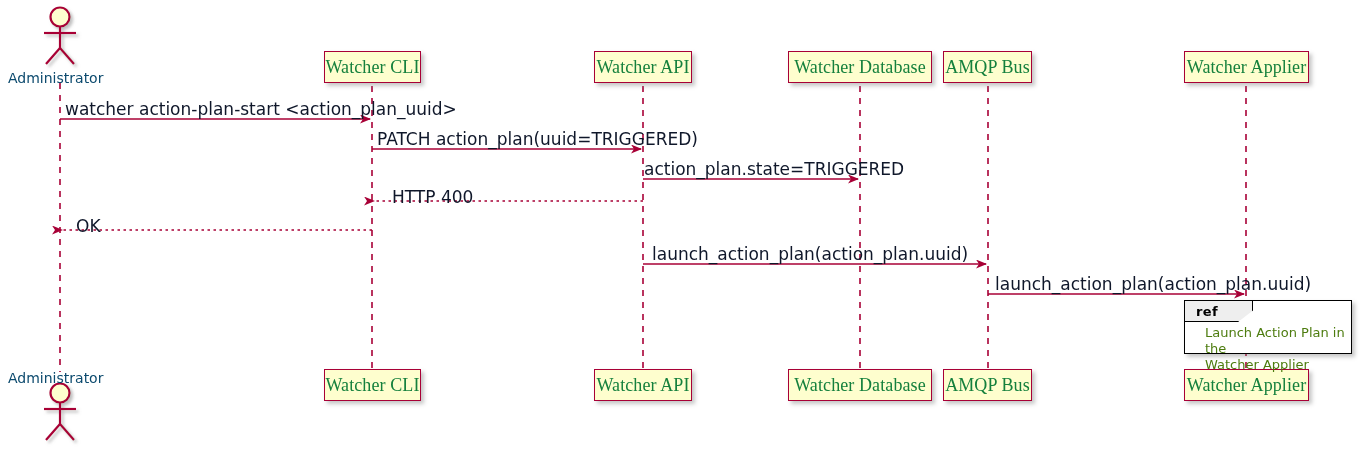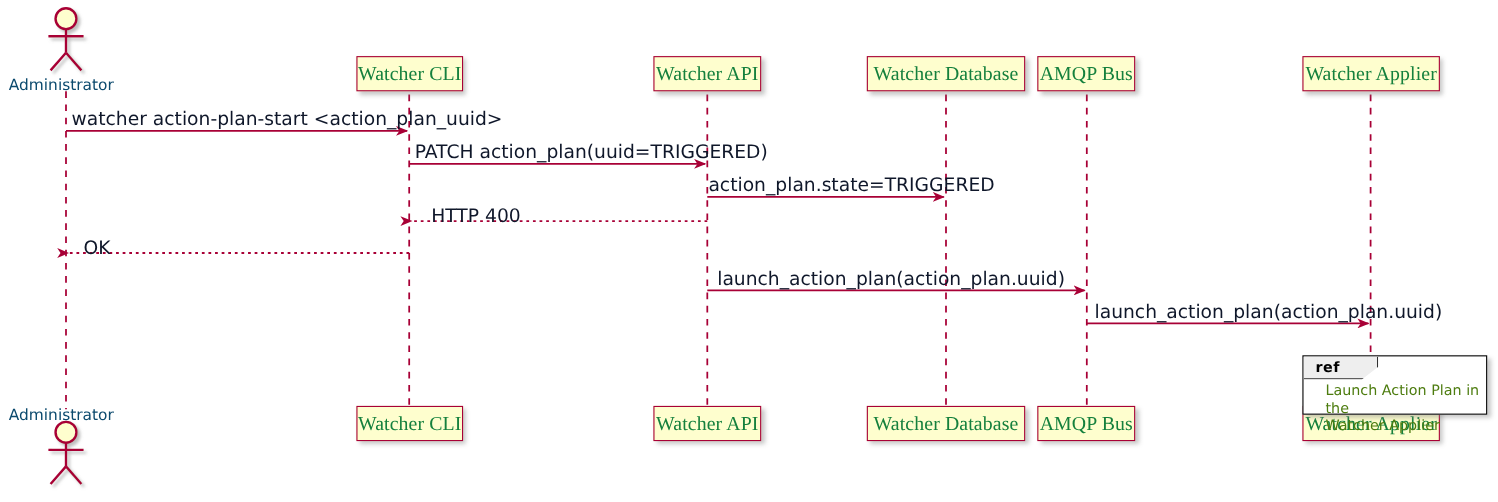--- a/index.html
+++ b/index.html
@@ -64,21 +64,20 @@
     line-height: 1;
   }
 
   
   .ref-frame {
     position: absolute;
     box-sizing: border-box;
     background: #FFFFFF;
     border: 1.5px solid #000000;
     box-shadow: 3px 3px 4px rgba(130,130,130,0.45);
-    margin-top: 23px;
   }
   .ref-tab {
     position: absolute;
     left: 0;
     top: 0;
     height: 21px;
     box-sizing: border-box;
     background: #EEEEEE;
     border-right: 1.5px solid #000000;
     border-bottom: 1.5px solid #000000;

